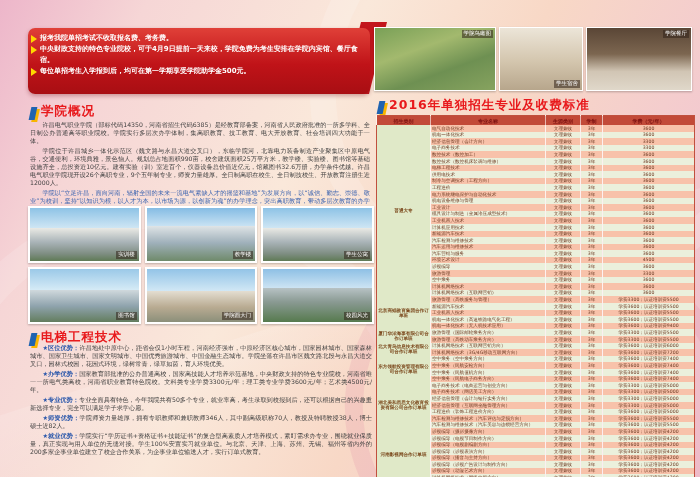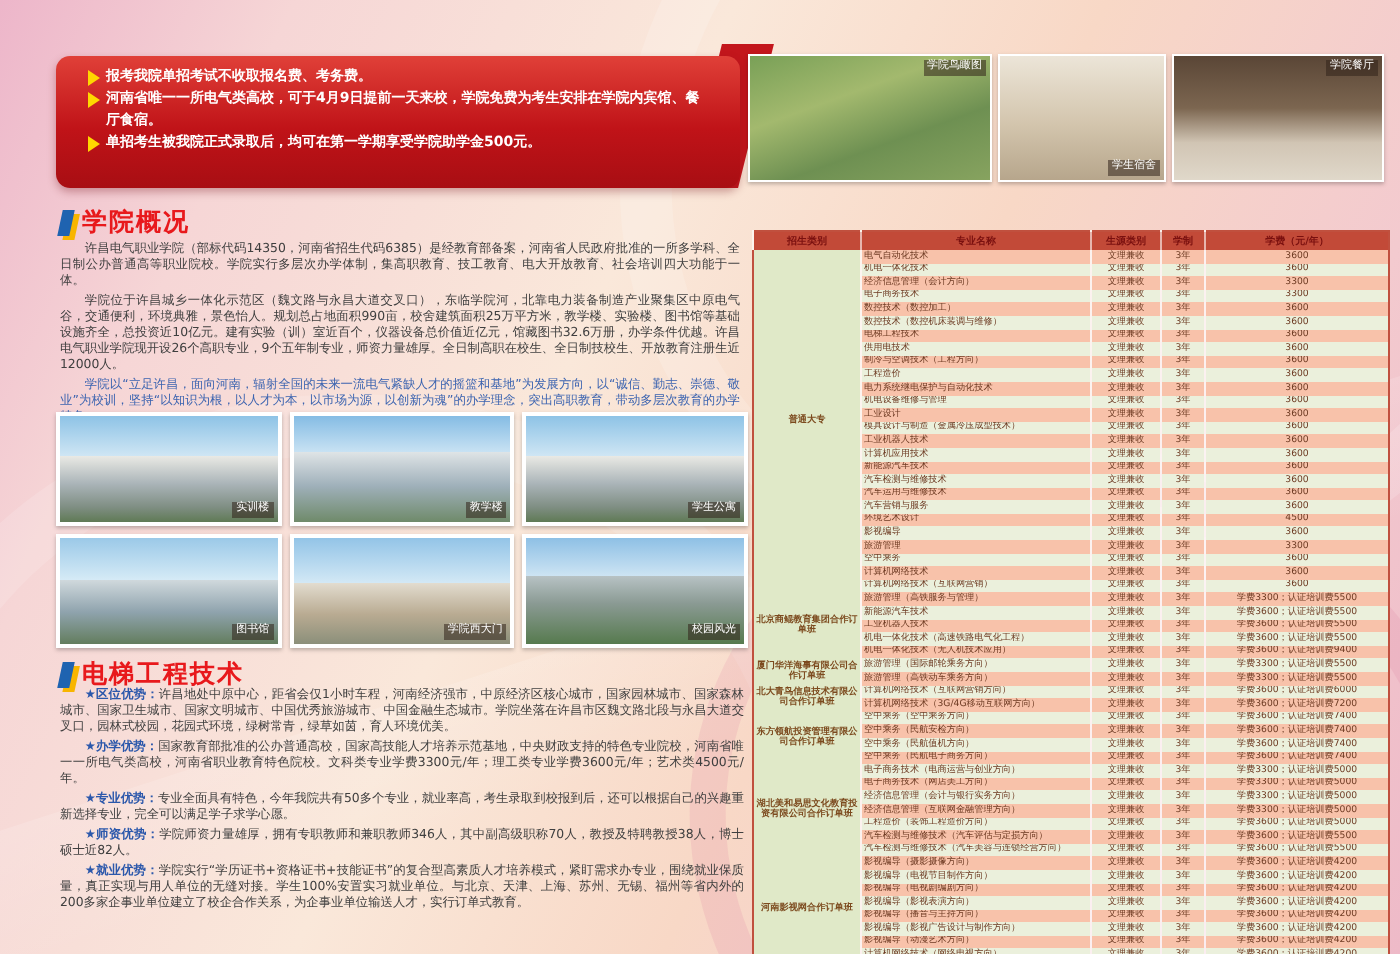--- a/index.html
+++ b/index.html
@@ -12,36 +12,36 @@
   .swirl.s2{left:-70px;bottom:-150px;width:430px;height:370px;border:30px solid rgba(255,255,255,.14)}
   .swirl.s3{right:-40px;bottom:-120px;width:360px;height:330px;border:18px solid rgba(222,130,160,.18);transform:rotate(14deg)}
   .streak{position:absolute;pointer-events:none;width:900px;height:70px;
     background:linear-gradient(rgba(255,255,255,.14),rgba(255,255,255,0));
     transform:rotate(-18deg);left:-120px;top:310px}
   .ribbon{position:absolute;left:352px;top:22px;width:26px;height:72px;background:#c3161c;transform:skewX(-14deg)}
 
   
   .notice{position:absolute;left:28px;top:28px;width:342px;height:66px;box-sizing:border-box;
     background:linear-gradient(180deg,#e04038 0%,#c01318 55%,#a80e13 100%);
-    border-radius:7px;padding:5px 16px;box-shadow:0 2px 4px rgba(120,20,30,.35)}
+    border-radius:7px;padding:5px 3px;box-shadow:0 2px 4px rgba(120,20,30,.35)}
   .n-item{display:flex;gap:3px;color:#fff;font-size:7px;font-weight:bold;line-height:1.55}
   .n-arrow{width:0;height:0;border-left:6px solid #ffd800;border-top:4px solid transparent;border-bottom:4px solid transparent;margin-top:2px;flex:none}
 
   
   .tstrip{position:absolute;left:374px;top:27px;width:318px;height:64px;display:flex;gap:3px}
   .tphoto{position:relative;flex:none;height:64px;border:1px solid #fff;box-sizing:border-box;box-shadow:0 1px 2px rgba(0,0,0,.25)}
   .tphoto.aerial{width:122px;background:linear-gradient(160deg,#79a057 0%,#a3b96e 35%,#6e9052 65%,#87a35f 100%)}
   .tphoto.dorm{width:84px;background:linear-gradient(180deg,#ece5d8 0%,#d3c5ad 55%,#b7a68c 100%)}
   .tphoto.canteen{width:106px;background:linear-gradient(180deg,#5a4636 0%,#7c6650 42%,#d1c5b4 70%,#e0d8ca 100%)}
   .plabel{position:absolute;background:rgba(50,35,25,.55);color:#fff;font-size:5.5px;line-height:1.4;padding:0 2px;white-space:nowrap}
   .plabel.tr{top:2px;right:2px}
   .plabel.br{bottom:2px;right:2px}
 
   
-  .sec-head{position:absolute;display:flex;align-items:center;gap:5px}
+  .sec-head{position:absolute;display:flex;align-items:flex-end;gap:5px}
   .bar-icon{display:inline-block;width:6px;height:13px;background:#1f63b0;transform:skewX(-12deg);box-shadow:3px 2px 0 #f8b500;flex:none}
   .sec-title{color:#e8191c;font-size:12.5px;font-weight:bold;letter-spacing:1px;white-space:nowrap}
 
   
   .overview-text{position:absolute;left:30px;top:121px;width:340px}
   p.body{font-size:6.2px;line-height:1.3;color:#3f3f3f;text-align:justify;text-indent:2em;margin:0 0 1.5px}
   p.body.blue{color:#3c64b0}
 
   
   .grid{position:absolute;left:28px;top:206px;width:346px;display:grid;grid-template-columns:repeat(3,1fr);gap:4px}
@@ -79,25 +79,25 @@
   <div class="ribbon"></div>
 
   <div class="notice">
     <div>
         <div class="n-item">
           <span class="n-arrow"></span>
           <span>报考我院单招考试不收取报名费、考务费。</span>
         </div>
         <div class="n-item">
           <span class="n-arrow"></span>
-          <span>河南省唯一一所电气类高校，可于4月9日提前一天来校，学院免费为考生安排在学院内宾馆、餐厅食宿。</span>
+          <span>中央财政支持的特色专业院校，可于4月9日提前一天来校，学院免费为考生安排在学院内宾馆、餐厅食宿。</span>
         </div>
         <div class="n-item">
           <span class="n-arrow"></span>
-          <span>单招考生被我院正式录取后，均可在第一学期享受学院助学金500元。</span>
+          <span>每位单招考生入学报到后，均可在第一学期享受学院助学金500元。</span>
         </div>
       </div>
   </div>
 
   <div class="tstrip">
     <div class="tphoto aerial">
       <span class="plabel tr">学院鸟瞰图</span>
     </div>
     <div class="tphoto dorm">
       <span class="plabel br">学生宿舍</span>
@@ -143,20 +143,24 @@
     <span class="sec-title">电梯工程技术</span>
   </div>
   <div class="adv-list">
       <p class="adv-item"><span class="adv-label">★区位优势：</span><span>许昌地处中原中心，距省会仅1小时车程，河南经济强市，中原经济区核心城市，国家园林城市、国家森林城市、国家卫生城市、国家文明城市、中国优秀旅游城市、中国金融生态城市。学院坐落在许昌市区魏文路北段与永昌大道交叉口，园林式校园，花园式环境，绿树常青，绿草如茵，育人环境优美。</span></p>
       <p class="adv-item"><span class="adv-label">★办学优势：</span><span>国家教育部批准的公办普通高校，国家高技能人才培养示范基地，中央财政支持的特色专业院校，河南省唯一一所电气类高校，河南省职业教育特色院校。文科类专业学费3300元/年；理工类专业学费3600元/年；艺术类4500元/年。</span></p>
       <p class="adv-item"><span class="adv-label">★专业优势：</span><span>专业全面具有特色，今年我院共有50多个专业，就业率高，考生录取到校报到后，还可以根据自己的兴趣重新选择专业，完全可以满足学子求学心愿。</span></p>
       <p class="adv-item"><span class="adv-label">★师资优势：</span><span>学院师资力量雄厚，拥有专职教师和兼职教师346人，其中副高级职称70人，教授及特聘教授38人，博士硕士近82人。</span></p>
       <p class="adv-item"><span class="adv-label">★就业优势：</span><span>学院实行“学历证书+资格证书+技能证书”的复合型高素质人才培养模式，紧盯需求办专业，围绕就业保质量，真正实现与用人单位的无缝对接。学生100%安置实习就业单位。与北京、天津、上海、苏州、无锡、福州等省内外的200多家企事业单位建立了校企合作关系，为企事业单位输送人才，实行订单式教育。</span></p>
     </div>
 
+  <div class="sec-head" style="left:378px;top:97px">
+    <span class="bar-icon"></span>
+    <span class="sec-title">2016年单独招生专业及收费标准</span>
+  </div>
   <div class="tablewrap">
     <table>
       <colgroup>
         <col style="width:54px">
           <col style="width:115px">
           <col style="width:35px">
           <col style="width:22px">
           <col style="width:92px">
       </colgroup>
       <thead>

